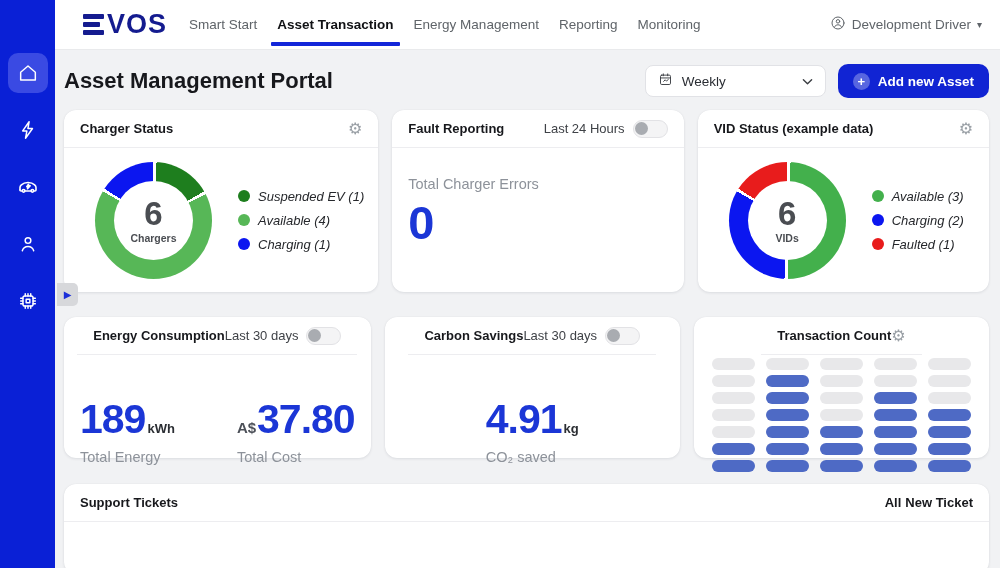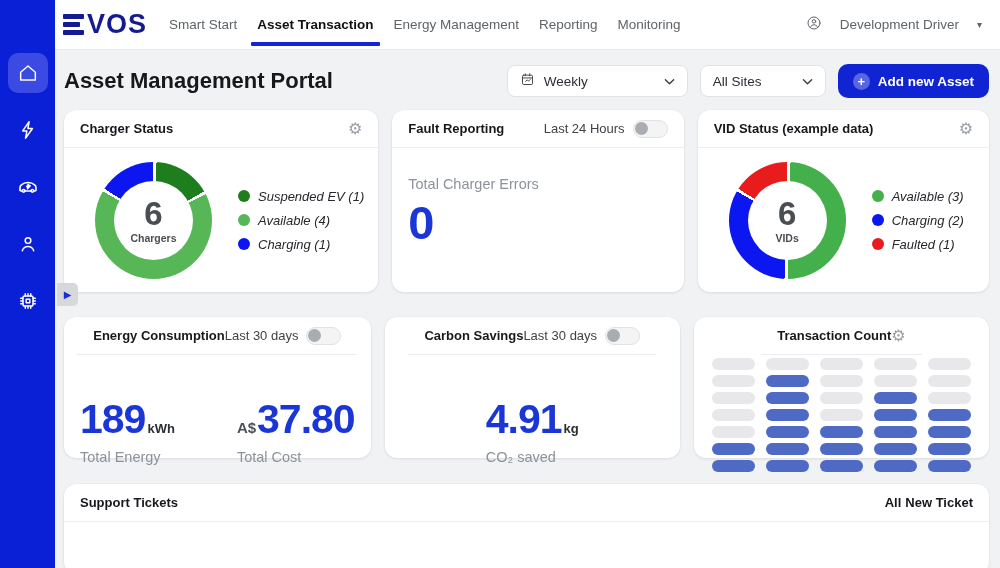--- a/index.html
+++ b/index.html
@@ -6,31 +6,31 @@
   body { font-family:"Liberation Sans", sans-serif; background:#e6e7e9; }
   .app { position:relative; width:1000px; height:568px; background:#f1f2f4; overflow:hidden; }
 
   
   .sidebar { position:absolute; left:0; top:0; width:55px; height:568px; background:#0a20d6; display:flex; flex-direction:column; align-items:center; padding-top:53px; gap:17px; z-index:3; }
   .side-item { width:40px; height:40px; border-radius:10px; display:flex; align-items:center; justify-content:center; cursor:pointer; }
   .side-item.active { background:#3a4ae3; }
   .side-item svg { display:block; }
 
   
-  .topbar { position:absolute; left:55px; top:0; width:945px; height:50px; background:#ffffff; border-bottom:1px solid #e9eaec; display:flex; align-items:stretch; z-index:2; }
+  .topbar { position:absolute; left:55px; top:0; width:945px; height:50px; background:#ffffff; border-bottom:1px solid #e9eaec; display:flex; align-items:stretch; z-index:2;padding-left:20px; }
   .logo { display:flex; align-items:center; gap:3px; margin-left:8px; margin-right:22px; cursor:pointer; }
   .logo-bars { display:flex; flex-direction:column; gap:3px; width:21px; }
   .logo-bars i { display:block; height:5px; background:#141b8f; border-radius:1px; }
   .logo-bars i:nth-child(2){ width:80%; }
   .logo-text { font-size:27px; font-weight:800; letter-spacing:1px; color:#141b8f; line-height:1; }
   .nav { display:flex; align-items:stretch; gap:20px; }
   .nav-item { position:relative; display:flex; align-items:center; font-size:13.5px; color:#5f6469; cursor:pointer; white-space:nowrap; }
   .nav-item.active { color:#101114; font-weight:700; }
   .nav-item.active::after { content:""; position:absolute; left:-6px; right:-6px; bottom:3px; height:4px; background:#1226d9; border-radius:1px; }
-  .user-menu { margin-left:auto; margin-right:18px; display:flex; align-items:center; gap:18px; color:#5f6469; font-size:13.5px; cursor:pointer; }
+  .user-menu { margin-left:auto; margin-right:18px; display:flex; align-items:center; gap:6px; color:#5f6469; font-size:13.5px; cursor:pointer; }
   .caret { font-size:10px; color:#5f6469; }
 
   
   .expand-handle { position:absolute; left:57px; top:283px; width:21px; height:23px; background:#d7d8db; border-radius:0 5px 5px 0; display:flex; align-items:center; justify-content:center; cursor:pointer; z-index:4; }
   .expand-handle span { color:#1b2fd9; font-size:10px; line-height:1; }
 
   
   .content { position:absolute; left:55px; top:50px; width:945px; height:518px; padding:12px 11px 0 9px; overflow:hidden; }
   .page-header { display:flex; align-items:center; justify-content:space-between; height:38px; margin-bottom:10px; }
   .page-title { font-size:22px; font-weight:600; color:#17181c; }
@@ -191,28 +191,20 @@
                 <path d="M4 9.5h16M8.5 3v3M15.5 3v3M9 15l2.5-2.5 2 2L16.5 12"></path>
               </svg>
           </span>
           <span>Weekly</span>
           <span class="chev">
             <svg width="11" height="8" viewBox="0 0 12 8" class="icon-dark">
                 <path d="M1.5 1.5 6 6l4.5-4.5"></path>
               </svg>
           </span>
         </div>
-        <div class="select sites">
-          <span>All Sites</span>
-          <span class="chev">
-            <svg width="11" height="8" viewBox="0 0 12 8" class="icon-dark">
-                <path d="M1.5 1.5 6 6l4.5-4.5"></path>
-              </svg>
-          </span>
-        </div>
         <button class="btn-primary">
           <span class="plus-circle">+</span>
           <span>Add new Asset</span>
         </button>
       </div>
     </div>
 
     <div class="grid-row row1">
 
       <section class="card">

